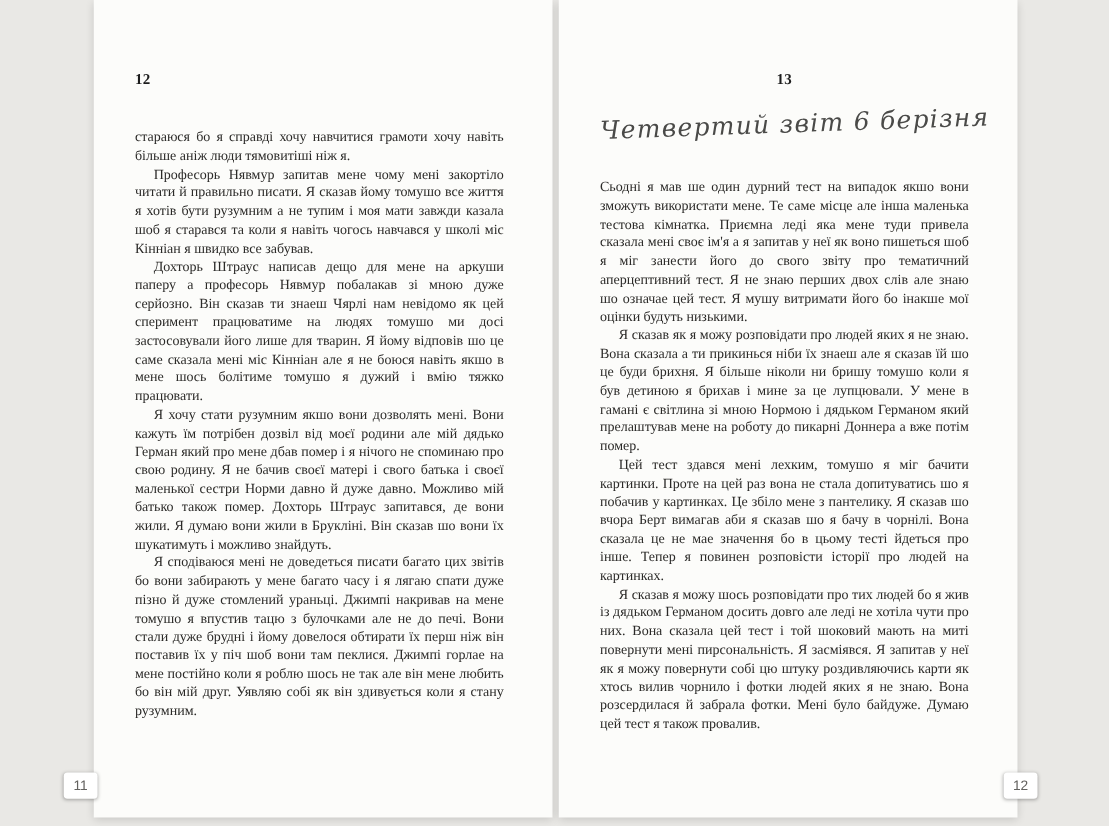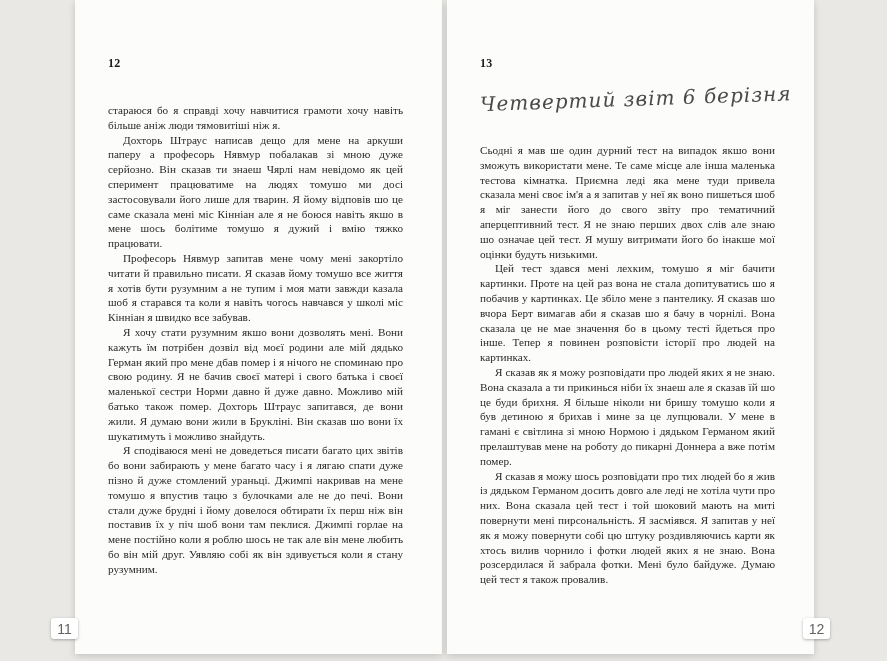--- a/index.html
+++ b/index.html
@@ -26,21 +26,21 @@
 
   .page-inner { padding:56px 39px 0 33px; }
 
   .page-header {
     font-size:12px;
     font-weight:bold;
     color:#1c1c1c;
     margin-bottom:16px;
     letter-spacing:.3px;
   }
-  .page-right .page-header { text-align:left; }
+  .page-right .page-header { text-align:center; }
 
   .chapter-title {
     font-family:"DejaVu Serif", serif;
     font-style:italic;
     font-weight:normal;
     font-size:20px;
     color:#4a4a48;
     text-align:center;
     letter-spacing:1px;
     transform:rotate(-2deg);
@@ -57,53 +57,53 @@
   }
   .body-text p.no-indent { text-indent:0;margin-top:32px; }
 
   .page-badge {
     position:absolute;
     width:27px; height:21px;
     background:#ffffff;
     border-radius:3px;
     box-shadow:0 1px 3px rgba(0,0,0,0.30);
     font-family:"Liberation Sans", sans-serif;
-    font-size:14px;
+    font-size:11px;
     color:#63625f;
     display:flex; align-items:center; justify-content:center;
   }
   .badge-left  { left:51px;  top:618px; }
   .badge-right { left:803px; top:618px; }
 </style>
 </head>
 <body>
 
 <div class="stage">
 
   <section class="page page-left">
     <div class="page-inner">
       <div class="page-header">12</div>
       <div class="body-text">
         <p class="no-indent">стараюся бо я справді хочу навчитися грамоти хочу навіть більше аніж люди тямовитіші ніж я.</p>
+        <p>Професорь Нявмур запитав мене чому мені закортіло читати й правильно писати. Я сказав йому томушо все життя я хотів бути рузумним а не тупим і моя мати завжди казала шоб я старався та коли я навіть чогось навчався у школі міс Кінніан я швидко все забував.</p>
         <p>Дохторь Штраус написав дещо для мене на аркуши паперу а професорь Нявмур побалакав зі мною дуже серйозно. Він сказав ти знаеш Чярлі нам невідомо як цей сперимент працюватиме на людях томушо ми досі застосовували його лише для тварин. Я йому відповів шо це саме сказала мені міс Кінніан але я не боюся навіть якшо в мене шось болітиме томушо я дужий і вмію тяжко працювати.</p>
-        <p>Професорь Нявмур запитав мене чому мені закортіло читати й правильно писати. Я сказав йому томушо все життя я хотів бути рузумним а не тупим і моя мати завжди казала шоб я старався та коли я навіть чогось навчався у школі міс Кінніан я швидко все забував.</p>
         <p>Я хочу стати рузумним якшо вони дозволять мені. Вони кажуть їм потрібен дозвіл від моєї родини але мій дядько Герман який про мене дбав помер і я нічого не споминаю про свою родину. Я не бачив своєї матері і свого батька і своєї маленької сестри Норми давно й дуже давно. Можливо мій батько також помер. Дохторь Штраус запитався, де вони жили. Я думаю вони жили в Брукліні. Він сказав шо вони їх шукатимуть і можливо знайдуть.</p>
         <p>Я сподіваюся мені не доведеться писати багато цих звітів бо вони забирають у мене багато часу і я лягаю спати дуже пізно й дуже стомлений ураньці. Джимпі накривав на мене томушо я впустив тацю з булочками але не до печі. Вони стали дуже брудні і йому довелося обтирати їх перш ніж він поставив їх у піч шоб вони там пеклися. Джимпі горлае на мене постійно коли я роблю шось не так але він мене любить бо він мій друг. Уявляю собі як він здивується коли я стану рузумним.</p>
       </div>
     </div>
   </section>
 
   <section class="page page-right">
     <div class="page-inner">
       <div class="page-header">13</div>
       <h2 class="chapter-title">Четвертий звіт 6 берізня</h2>
       <div class="body-text">
         <p class="no-indent">Сьодні я мав ше один дурний тест на випадок якшо вони зможуть використати мене. Те саме місце але інша маленька тестова кімнатка. Приємна леді яка мене туди привела сказала мені своє ім'я а я запитав у неї як воно пишеться шоб я міг занести його до свого звіту про тематичний аперцептивний тест. Я не знаю перших двох слів але знаю шо означае цей тест. Я мушу витримати його бо інакше мої оцінки будуть низькими.</p>
+        <p>Я сказав як я можу розповідати про людей яких я не знаю. Вона сказала а ти прикинься ніби їх знаеш але я сказав їй шо це буди брихня. Я більше ніколи ни бришу томушо коли я був детиною я брихав і мине за це лупцювали. У мене в гамані є світлина зі мною Нормою і дядьком Германом який прелаштував мене на роботу до пикарні Доннера а вже потім помер.</p>
         <p>Цей тест здався мені лехким, томушо я міг бачити картинки. Проте на цей раз вона не стала допитуватись шо я побачив у картинках. Це збіло мене з пантелику. Я сказав шо вчора Берт вимагав аби я сказав шо я бачу в чорнілі. Вона сказала це не мае значення бо в цьому тесті йдеться про інше. Тепер я повинен розповісти історії про людей на картинках.</p>
-        <p>Я сказав як я можу розповідати про людей яких я не знаю. Вона сказала а ти прикинься ніби їх знаеш але я сказав їй шо це буди брихня. Я більше ніколи ни бришу томушо коли я був детиною я брихав і мине за це лупцювали. У мене в гамані є світлина зі мною Нормою і дядьком Германом який прелаштував мене на роботу до пикарні Доннера а вже потім помер.</p>
         <p>Я сказав я можу шось розповідати про тих людей бо я жив із дядьком Германом досить довго але леді не хотіла чути про них. Вона сказала цей тест і той шоковий мають на миті повернути мені пирсональність. Я засміявся. Я запитав у неї як я можу повернути собі цю штуку роздивляючись карти як хтось вилив чорнило і фотки людей яких я не знаю. Вона розсердилася й забрала фотки. Мені було байдуже. Думаю цей тест я також провалив.</p>
       </div>
     </div>
   </section>
 
   <div class="page-badge badge-left">11</div>
   <div class="page-badge badge-right">12</div>
 
 </div>
 

